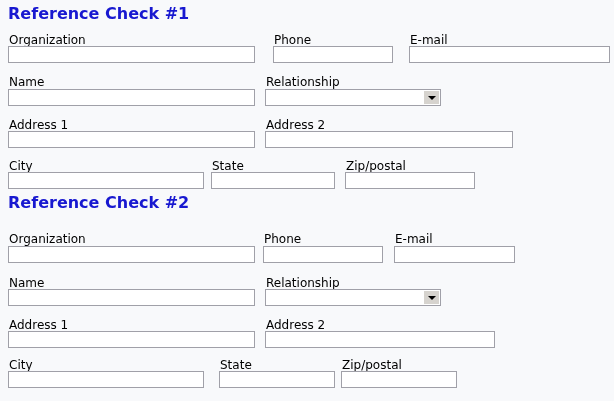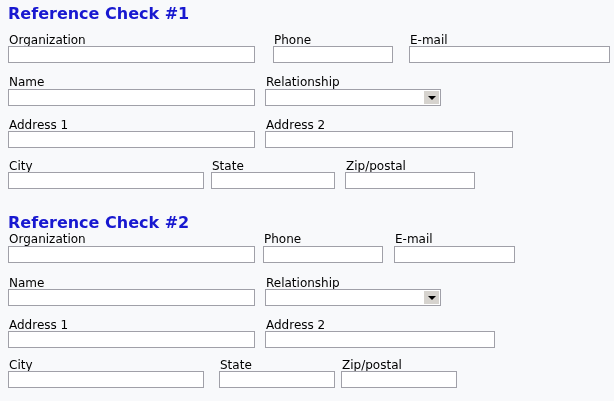--- a/index.html
+++ b/index.html
@@ -114,21 +114,21 @@
 
     <div class="field-label" style="left:212px; top:160px;">State</div>
     <input class="textbox" type="text" style="left: 211px; top: 172px; width: 124px;" placeholder="">
 
     <div class="field-label" style="left:346px; top:160px;">Zip/postal</div>
     <input class="textbox" type="text" style="left: 345px; top: 172px; width: 130px;" placeholder="">
   </div>
 
   <div>
 
-    <div class="section-heading" style="left:8px; top:216px;text-align:right;">Reference Check #2</div>
+    <div class="section-heading" style="left:8px; top:196px;text-align:right;">Reference Check #2</div>
 
     <div class="field-label" style="left:9px; top:233px;">Organization</div>
     <input class="textbox" type="text" style="left: 8px; top: 246px; width: 247px;" placeholder="">
 
     <div class="field-label" style="left:264px; top:233px;">Phone</div>
     <input class="textbox" type="text" style="left: 263px; top: 246px; width: 120px;" placeholder="">
 
     <div class="field-label" style="left:395px; top:233px;">E-mail</div>
     <input class="textbox" type="text" style="left: 394px; top: 246px; width: 121px;" placeholder="">
 

